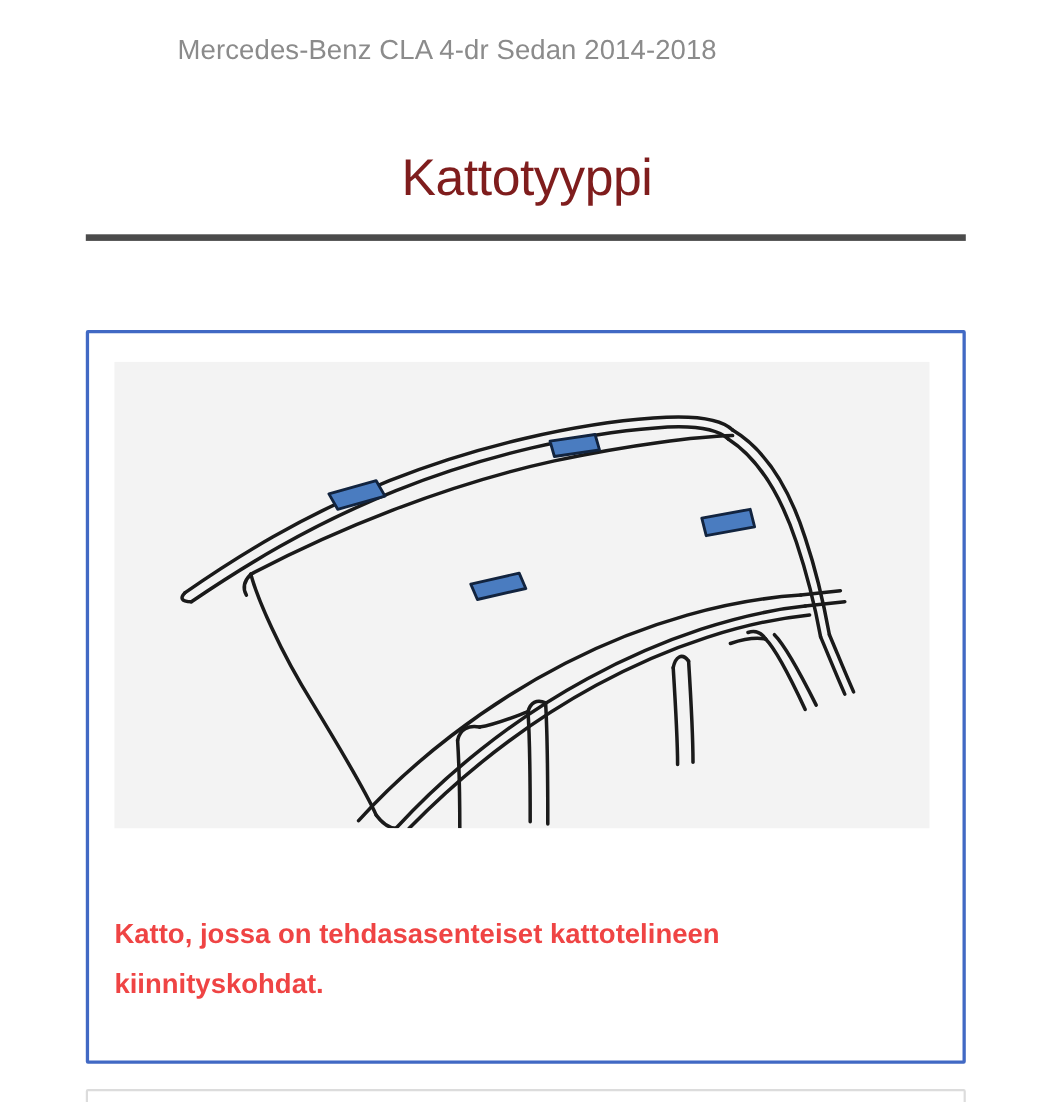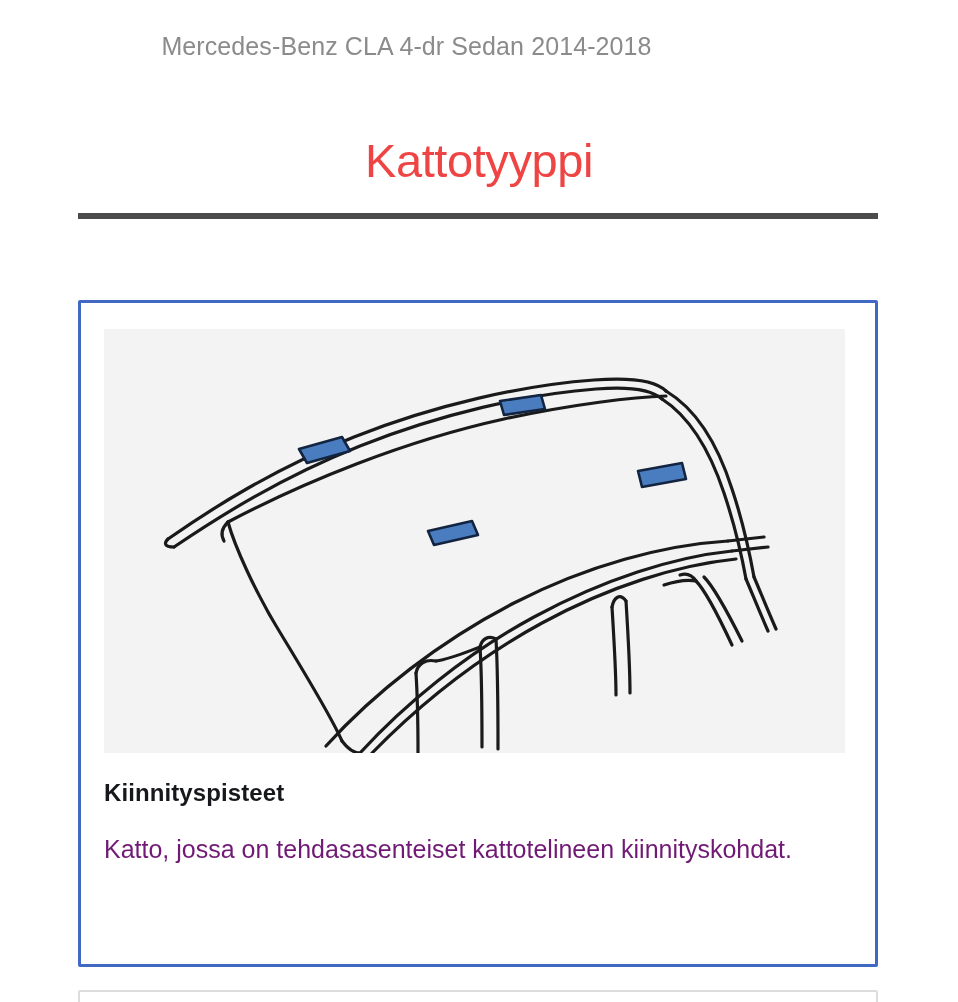--- a/index.html
+++ b/index.html
@@ -40,21 +40,21 @@
 
   .page-title {
     position: absolute;
     top: 100px;
     left: 0;
     width: 958px;
     text-align: center;
     font-size: 47px;
     line-height: 60px;
     letter-spacing: -0.4px;
-    color: #ef4444;
+    color: #7f1d1d;
     font-weight: 400;
   }
 
   .title-rule {
     position: absolute;
     top: 213px;
     left: 78px;
     width: 800px;
     height: 6px;
     background: #4b4b4b;
@@ -101,22 +101,22 @@
     letter-spacing: 0.1px;
   }
 
   .card-desc {
     position: absolute;
     left: 23px;
     top: 523px;
     width: 700px;
     font-size: 25px;
     line-height: 46px;
-    font-weight: 400;
-    color: #701a75;
+    font-weight: 700;
+    color: #ef4444;
     letter-spacing: 0px;
   }
 
   
   .option-card-next {
     position: absolute;
     left: 78px;
     top: 990px;
     width: 800px;
     height: 60px;
@@ -194,20 +194,19 @@
 
         <g stroke="#12243f" stroke-width="2.6" stroke-linejoin="round">
           <path d="M195 120 L 238 108 L 246 122 L 203 134 Z" fill="#4a7cc0"></path>
           <path d="M396 72 L 437 66 L 441 80 L 400 86 Z" fill="#4a7cc0"></path>
           <path d="M324 202 L 368 192 L 374 206 L 330 216 Z" fill="#4a7cc0"></path>
           <path d="M534 142 L 578 134 L 582 150 L 538 158 Z" fill="#4a7cc0"></path>
         </g>
       </svg>
     </div>
 
-    <div class="card-heading">Kiinnityspisteet</div>
 
     <div class="card-desc">Katto, jossa on tehdasasenteiset kattotelineen kiinnityskohdat.</div>
   </div>
 
   <div class="option-card-next"></div>
 
 </div>
 
 </body></html>

